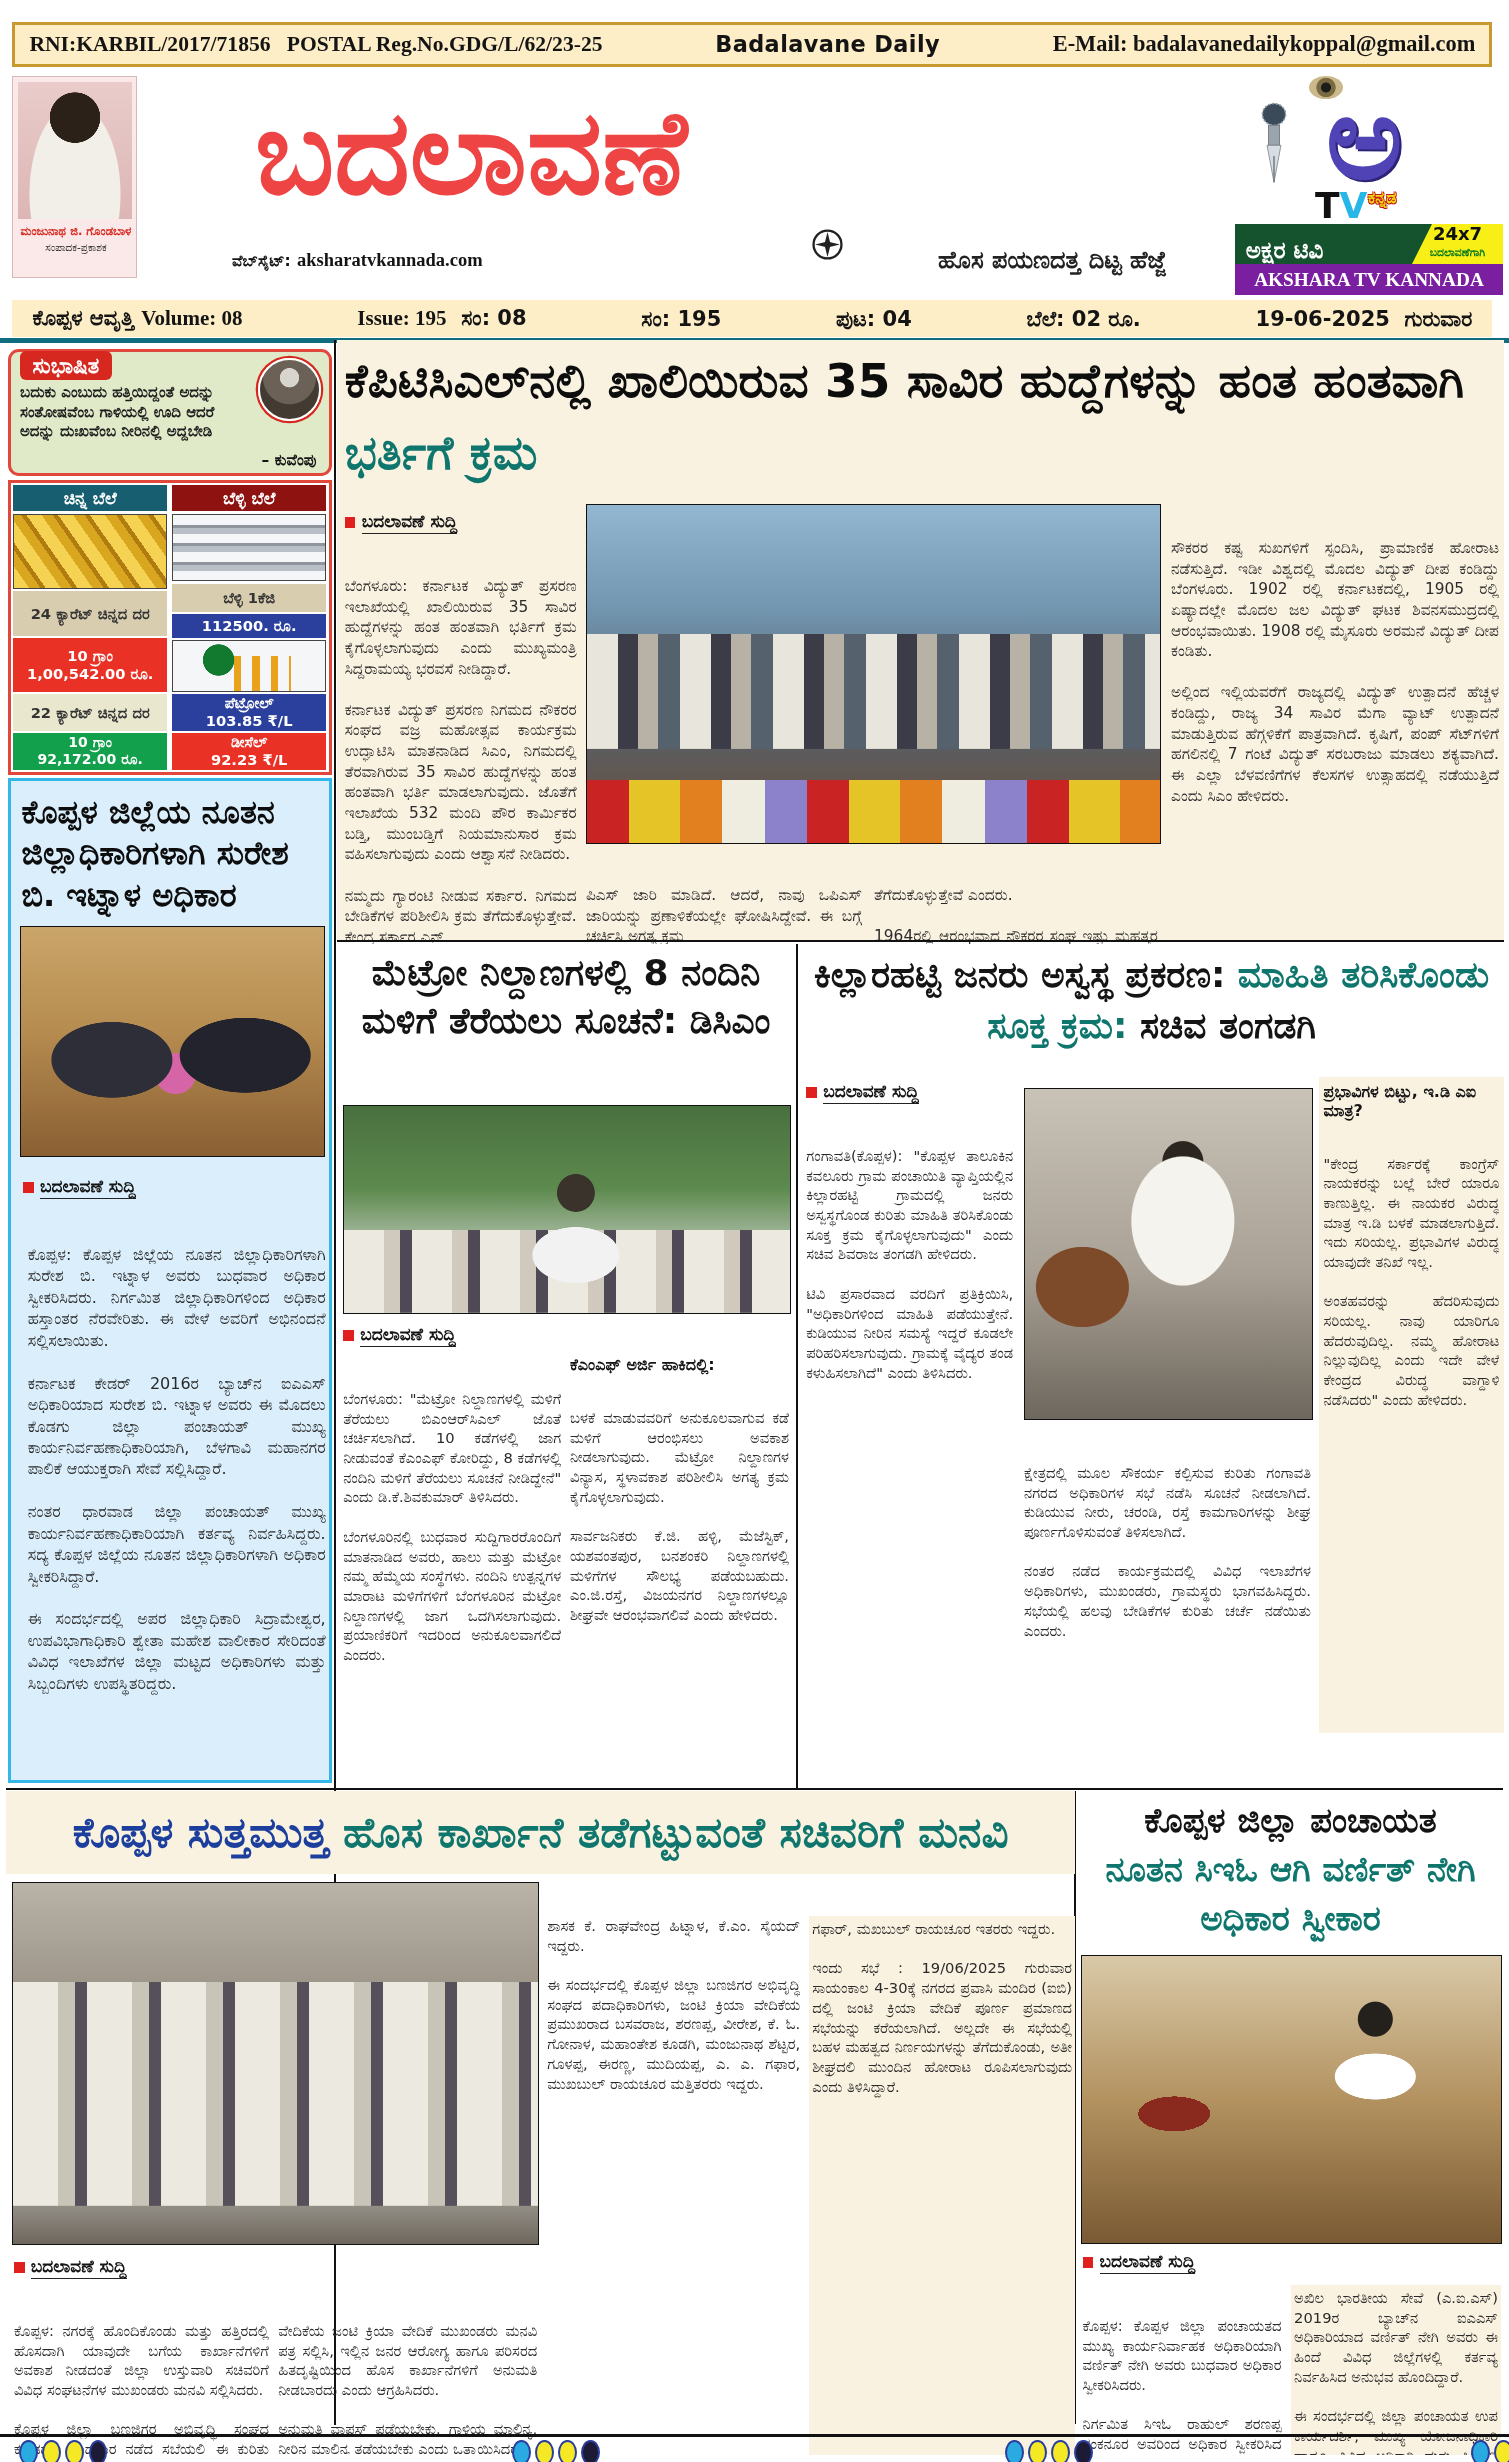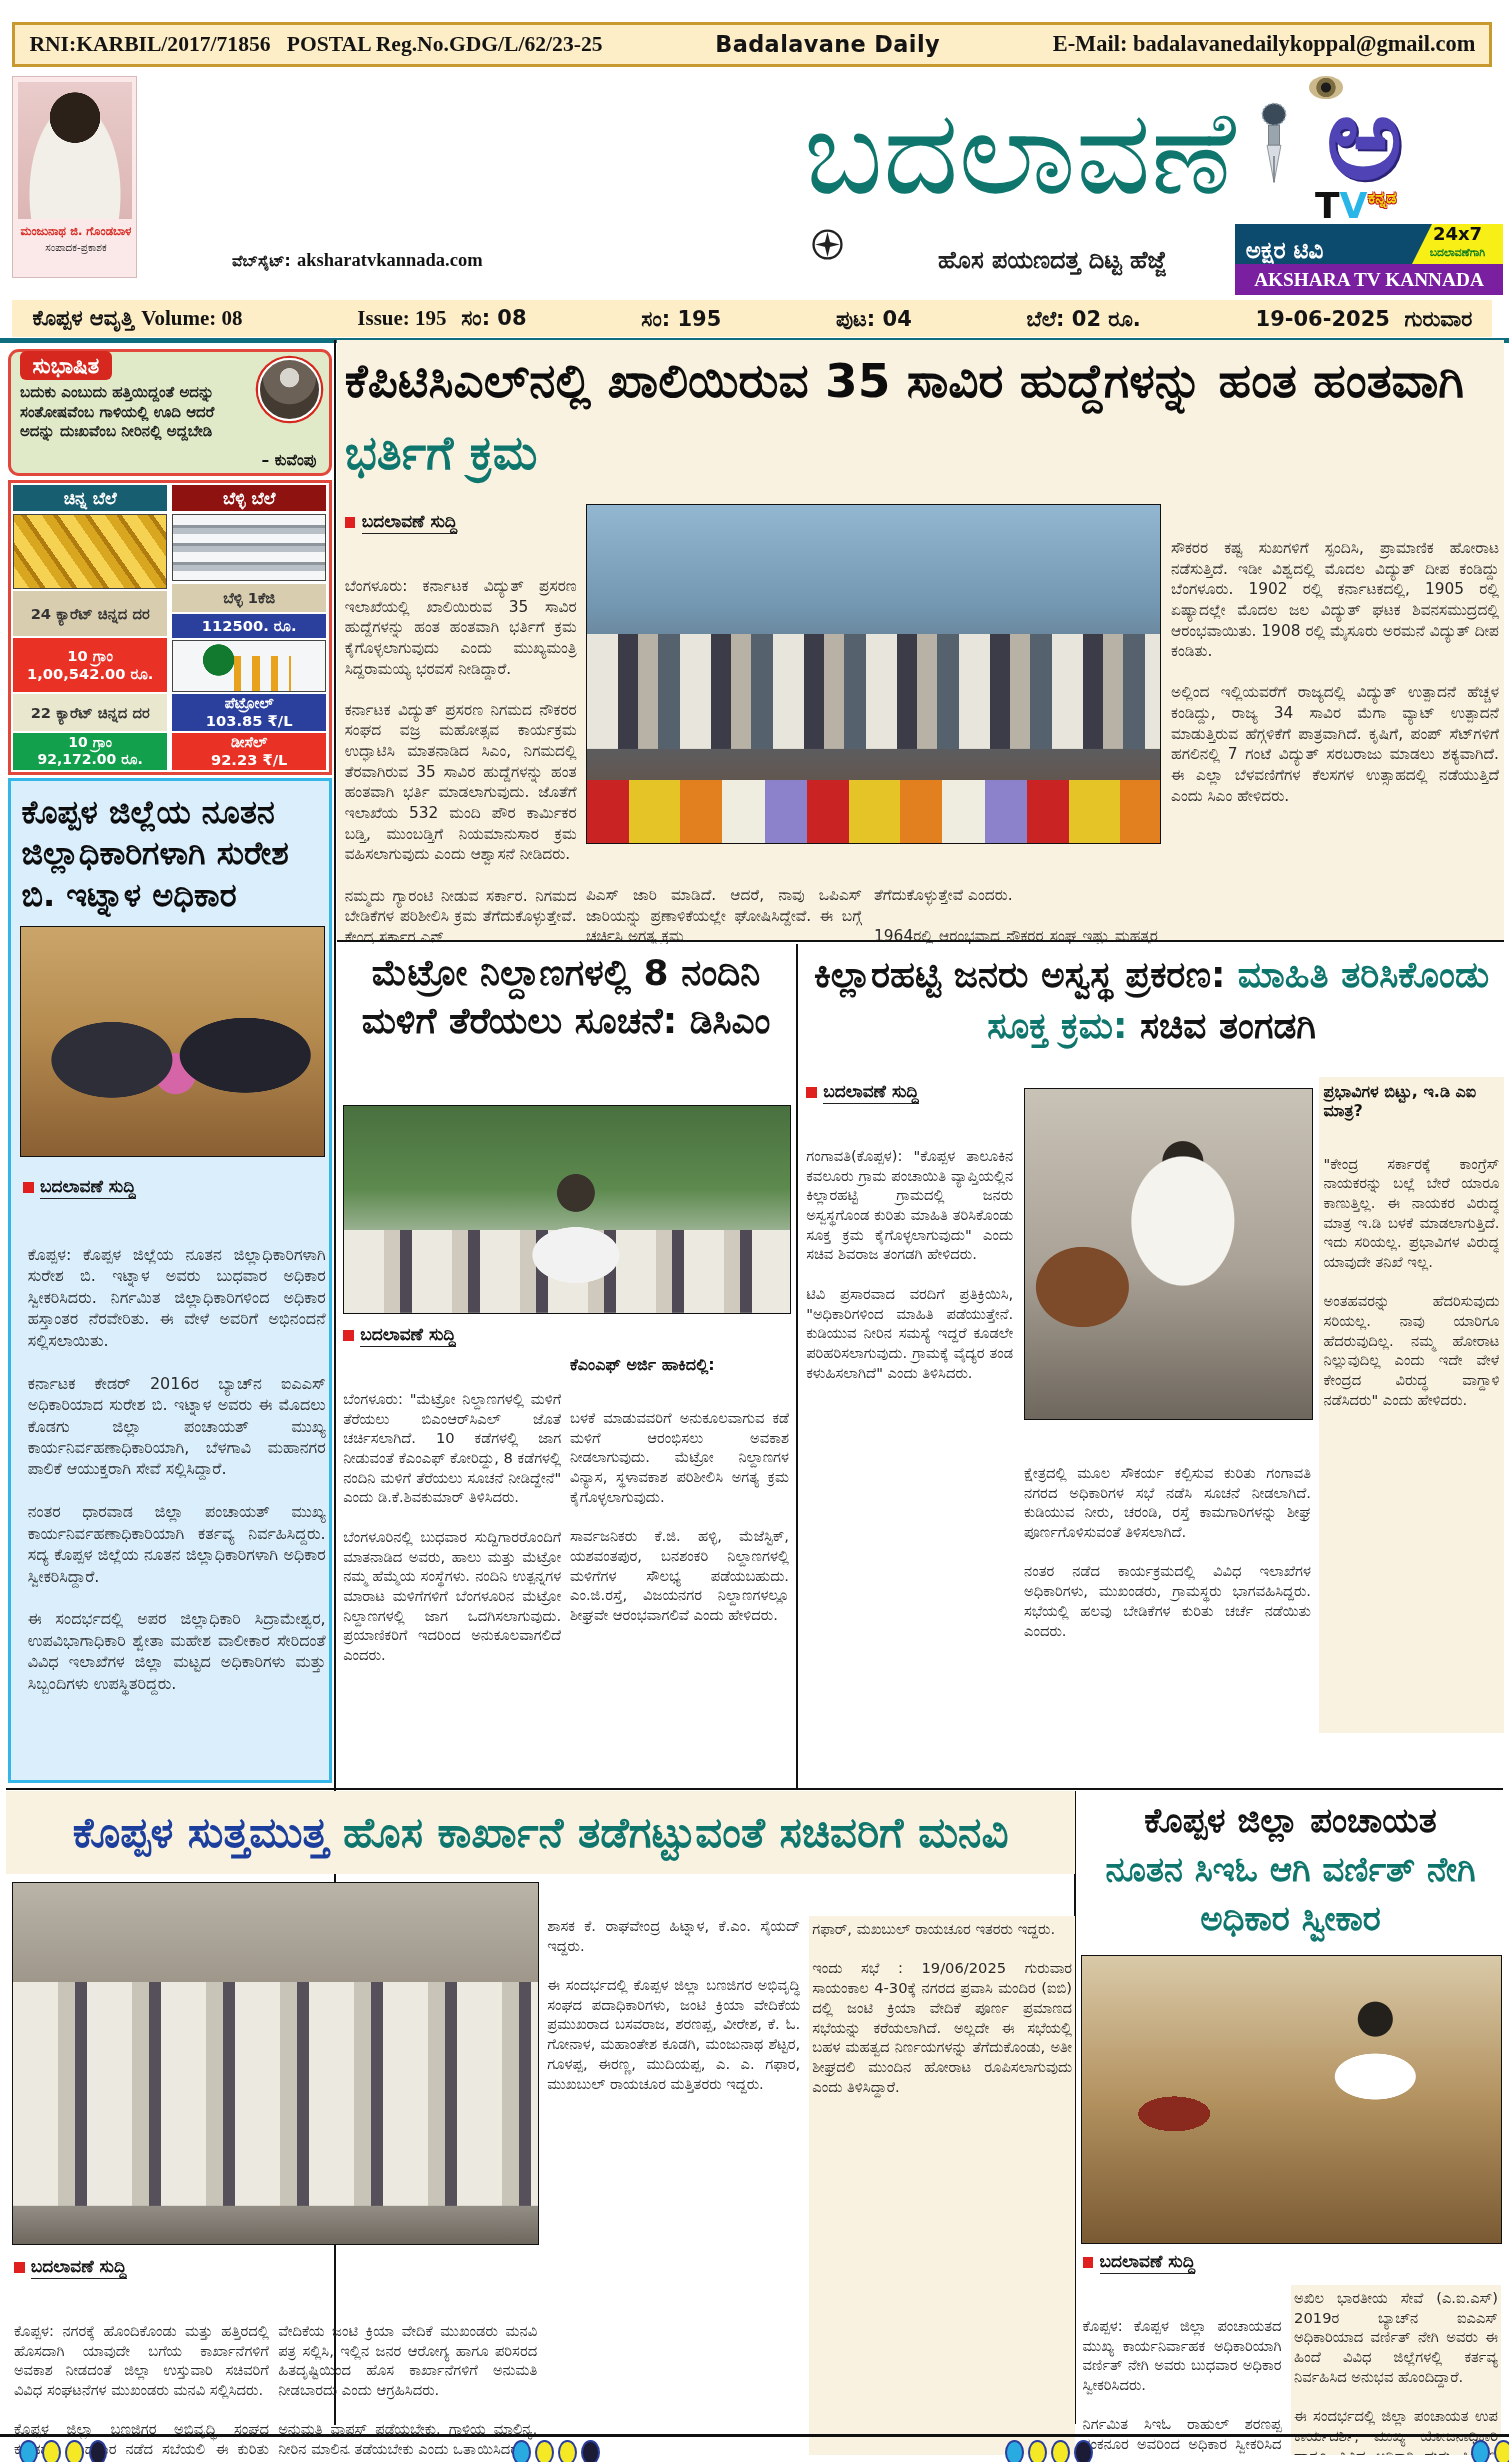--- a/index.html
+++ b/index.html
@@ -23,38 +23,38 @@
 
   
   .editor-card{left:12.4px;top:76px;width:125px;height:202px;background:#fbe9e9;border:0.8px solid #d8b9b9;
                box-sizing:border-box;text-align:center;}
   .ph-editor{left:4.6px;top:4.6px;width:114px;height:137px;
      background:radial-gradient(circle at 50% 26%, #2b2119 0 25px, rgba(43,33,25,0) 25.5px),
                 radial-gradient(ellipse at 50% 82%, #f2efe9 0 45px, rgba(242,239,233,0) 46px),
                 linear-gradient(180deg,#e9cccb 0%,#dcb6b4 100%);}
   .editor-name{left:0;top:147px;width:125px;font-size:11.6px;font-weight:bold;color:#d6281f;}
   .editor-role{left:0;top:164px;width:125px;font-size:10.4px;color:#222;}
-  .paper-title{left:255px;top:68px;width:981px;height:181px;text-align:right;
-               font-size:117px;font-weight:normal;color:#0f766e;line-height:1.45;overflow:visible;}
+  .paper-title{left:255px;top:68px;width:981px;height:181px;text-align:left;
+               font-size:117px;font-weight:bold;color:#ef4444;line-height:1.45;overflow:visible;}
   .site-line{left:232px;top:249px;font-size:18.5px;font-weight:bold;}
   .site-line .lbl{font-size:15.4px;}
   .tagline{left:938px;top:246px;font-size:24px;font-weight:bold;color:#222;}
   .compass{left:812px;top:229px;}
 
   
   .logo-block{left:1235px;top:71px;width:268px;height:227px;}
   .logo-a{position:absolute;left:91px;top:-14px;font-size:116px;font-weight:bold;color:#4f43b5;
           text-shadow:2.3px 2.3px 0 #2c2377;line-height:1.4;}
   .logo-eye{position:absolute;left:74px;top:4.6px;width:34px;height:23px;border-radius:50%;
             background:radial-gradient(circle at 50% 50%, #1c1c1c 0 4.6px, #7a6a3f 5.4px 9.3px, #cbb98b 10px);}
   .logo-tv{position:absolute;left:80px;top:114px;font-size:36px;font-weight:bold;color:#111;}
   .logo-tv i{font-style:normal;color:#28b6e8;}
   .logo-kannada{position:absolute;left:133px;top:117px;font-size:16px;font-weight:bold;color:#f4d612;
                 text-shadow:0.8px 0.8px 0 #c21818,-0.8px -0.8px 0 #c21818,0.8px -0.8px 0 #c21818,-0.8px 0.8px 0 #c21818;}
-  .logo-band1{position:absolute;left:0;top:153px;width:268px;height:52px;background:#0c4a6e;display:flex;align-items:center;}
+  .logo-band1{position:absolute;left:0;top:153px;width:268px;height:52px;background:#14532d;display:flex;align-items:center;}
   .logo-band1 .akshara{color:#fff;font-weight:bold;font-size:23px;padding-left:10.8px;flex:1;}
   .logo-b24{position:absolute;right:0;top:0;width:91px;height:40px;background:#f7ef16;
             clip-path:polygon(22% 0,100% 0,100% 100%,0 100%);text-align:center;}
   .logo-b24 .t1{font-size:18px;font-weight:bold;color:#111;line-height:1.1;padding-top:2.3px;}
   .logo-b24 .t2{font-size:10.8px;font-weight:bold;color:#0b7a1e;}
   .logo-band2{position:absolute;left:0;top:193px;width:268px;height:31px;background:#7a1fa0;
               color:#fff;font-weight:bold;font-size:19.3px;text-align:center;line-height:31px;
               font-family:"Liberation Serif",serif;}
   .mic-svg{position:absolute;left:21.6px;top:31px;}
 

